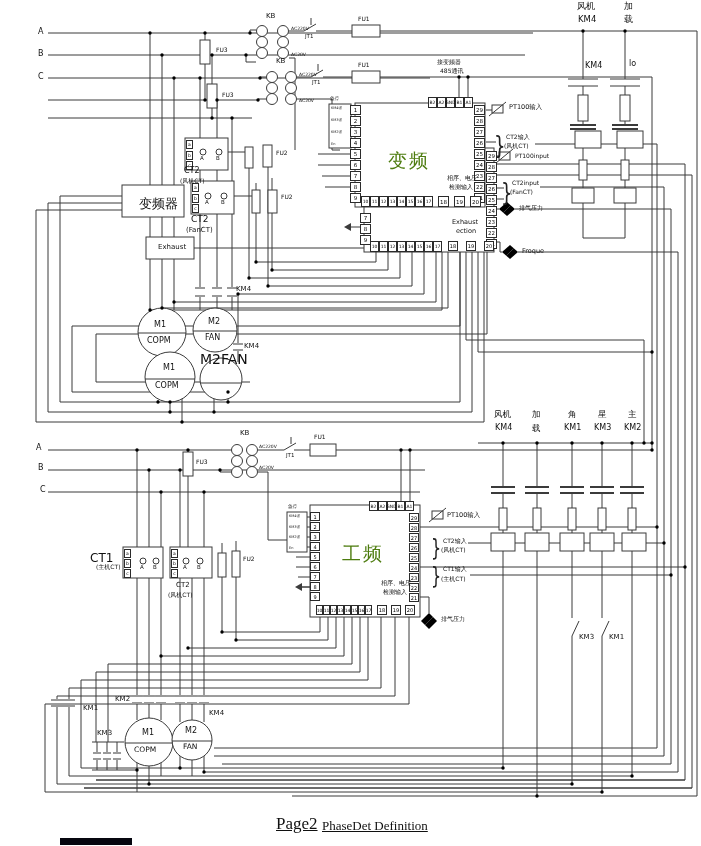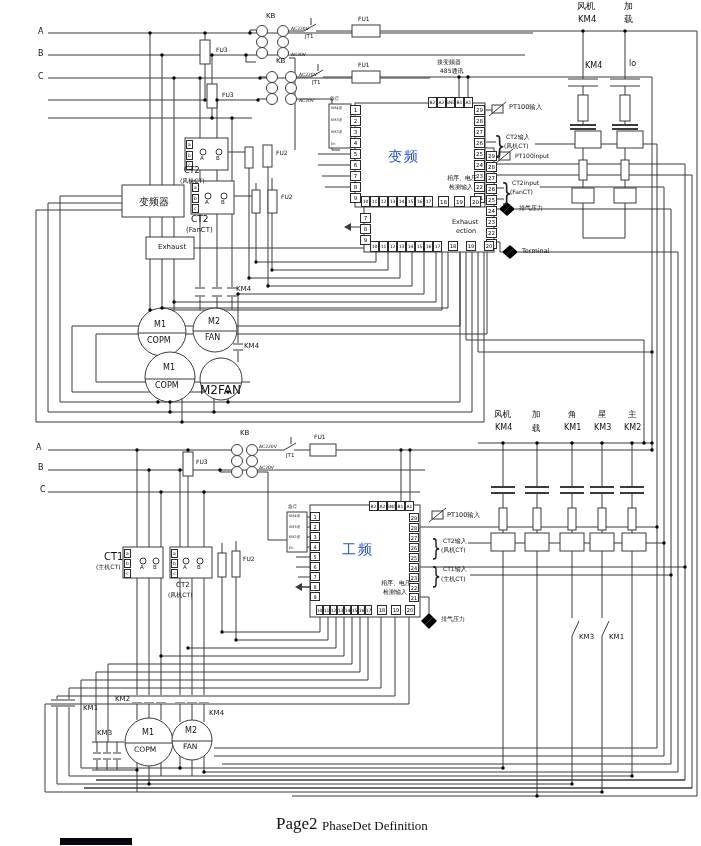--- a/index.html
+++ b/index.html
@@ -4,32 +4,32 @@
 <style>
   html,body{margin:0;padding:0;background:#e8e8e8;}
   .page{position:relative;width:701px;height:846px;background:#ffffff;overflow:hidden;
         font-family:"DejaVu Sans",sans-serif;}
   svg{position:absolute;left:0;top:0;}
   .w path,.w rect,.w circle{stroke:#3b3b3b;stroke-width:1;fill:none;}
   .c rect,.c circle{stroke:#3b3b3b;stroke-width:1;fill:#ffffff;}
   .g path{stroke:#9a9a9a;stroke-width:1.8;fill:none;}
   .d circle{fill:#000;stroke:none;}
   .lbl{position:absolute;font-size:7px;color:#101010;white-space:nowrap;line-height:1;}
-  .ser{font-family:"Liberation Serif",serif;}
+  .ser{font-family:"Liberation Serif",serif;text-decoration:underline;}
   .tb{box-sizing:border-box;border:1px solid #2b2b2b;background:#fff;display:flex;
       align-items:center;justify-content:center;font-size:5.5px;color:#000;flex:none;}
   .tcol{position:absolute;display:flex;flex-direction:column;}
   .trow{position:absolute;display:flex;}
   .t11{width:11px;height:10px;} .t11b{width:11px;height:11px;}
   .t9{width:9px;height:10px;font-size:4.5px;} .t9b{width:9px;height:11px;font-size:4.5px;}
   .t7{width:7px;height:10px;font-size:4.5px;} .t10{width:10px;height:10px;font-size:5px;}
   .t10s{width:10px;height:9.4px;font-size:5px;} .t7s{width:7px;height:9px;font-size:4.5px;}
   .g0{gap:0;} .g1{gap:1px;} .gp6{gap:0.6px;} .g6{gap:5px;} .g8{gap:8px;} .g4{gap:4px;} .g15{gap:1.5px;}
   .brace{position:absolute;font-size:18px;color:#222;transform:scaleY(1.4);transform-origin:top;}
-  .blkttl{position:absolute;font-size:14px;color:#1d4ed8;letter-spacing:2px;}
+  .blkttl{position:absolute;font-size:19px;color:#4d7c0f;letter-spacing:2px;}
   .bar{position:absolute;background:#06060f;}
 </style>
 </head>
 <body>
 
 <div class="page">
 
 <svg width="701" height="846">
 
   <g class="w">
@@ -541,44 +541,44 @@
 
 <div class="lbl" style="left:509px;top:104px;font-size:6.5px">PT100输入</div>
 <div class="brace" style="left:494px;top:130px">}</div>
 <div class="lbl" style="left:506px;top:134px;font-size:6px">CT2输入</div>
 <div class="lbl" style="left:504px;top:143px;font-size:6px">(风机CT)</div>
 <div class="lbl" style="left:515px;top:153px;font-size:6px">PT100input</div>
 <div class="brace" style="left:501px;top:177px">}</div>
 <div class="lbl" style="left:512px;top:180px;font-size:6px">CT2input</div>
 <div class="lbl" style="left:510px;top:189px;font-size:6px">(FanCT)</div>
 <div class="lbl" style="left:519px;top:205px;font-size:6px">排气压力</div>
-<div class="lbl" style="left:522px;top:248px;font-size:6.5px">Terminal</div>
-
-<div class="lbl" style="left:139px;top:197px;font-size:10px">变频器</div>
+<div class="lbl" style="left:522px;top:248px;font-size:6.5px">Froque</div>
+
+<div class="lbl" style="left:139px;top:197px;font-size:13px">变频器</div>
 <div class="lbl" style="left:158px;top:244px;font-size:7px">Exhaust</div>
 <div class="lbl" style="left:184px;top:167px;font-size:8px">CT2</div>
 <div class="lbl" style="left:180px;top:178px;font-size:6px">(风机CT)</div>
 <div class="lbl" style="left:191px;top:215px;font-size:9px">CT2</div>
 <div class="lbl" style="left:186px;top:227px;font-size:7px">(FanCT)</div>
 <div class="lbl" style="left:200px;top:156px;font-size:5.5px">A</div>
 <div class="lbl" style="left:216px;top:156px;font-size:5.5px">B</div>
 <div class="lbl" style="left:205px;top:200px;font-size:5.5px">A</div>
 <div class="lbl" style="left:221px;top:200px;font-size:5.5px">B</div>
 <div class="lbl" style="left:276px;top:150px;font-size:6px">FU2</div>
 <div class="lbl" style="left:281px;top:194px;font-size:6px">FU2</div>
 <div class="lbl" style="left:236px;top:286px;font-size:7px">KM4</div>
 <div class="lbl" style="left:244px;top:343px;font-size:7px">KM4</div>
 
 <div class="lbl" style="left:154px;top:321px;font-size:8px">M1</div>
 <div class="lbl" style="left:147px;top:337px;font-size:8px">COPM</div>
 <div class="lbl" style="left:163px;top:364px;font-size:8px">M1</div>
 <div class="lbl" style="left:155px;top:382px;font-size:8px">COPM</div>
 <div class="lbl" style="left:208px;top:318px;font-size:8px">M2</div>
 <div class="lbl" style="left:205px;top:334px;font-size:8px">FAN</div>
-<div class="lbl" style="left:200px;top:384px;font-size:12px">M2FAN</div>
+<div class="lbl" style="left:200px;top:352px;font-size:14px">M2FAN</div>
 
 <div class="lbl" style="left:36px;top:444px;font-size:8px">A</div>
 <div class="lbl" style="left:38px;top:464px;font-size:8px">B</div>
 <div class="lbl" style="left:40px;top:486px;font-size:8px">C</div>
 <div class="lbl" style="left:196px;top:459px;font-size:6px">FU3</div>
 <div class="lbl" style="left:240px;top:430px;font-size:7px">KB</div>
 <div class="lbl" style="left:259px;top:445px;font-size:4.5px">AC220V</div>
 <div class="lbl" style="left:259px;top:466px;font-size:4.5px">AC20V</div>
 <div class="lbl" style="left:286px;top:453px;font-size:5.5px">JT1</div>
 <div class="lbl" style="left:314px;top:434px;font-size:6px">FU1</div>
@@ -600,21 +600,21 @@
 <div class="lbl" style="left:288px;top:505px;font-size:4.5px">急停</div>
 <div class="lbl" style="left:447px;top:512px;font-size:6.5px">PT100输入</div>
 <div class="brace" style="left:431px;top:535px;font-size:16px">}</div>
 <div class="lbl" style="left:443px;top:538px;font-size:6px">CT2输入</div>
 <div class="lbl" style="left:441px;top:547px;font-size:6px">(风机CT)</div>
 <div class="brace" style="left:431px;top:563px;font-size:16px">}</div>
 <div class="lbl" style="left:443px;top:566px;font-size:6px">CT1输入</div>
 <div class="lbl" style="left:441px;top:576px;font-size:6px">(主机CT)</div>
 <div class="lbl" style="left:441px;top:616px;font-size:6px">排气压力</div>
 
-<div class="lbl" style="left:104px;top:552px;font-size:10px">CT1</div>
+<div class="lbl" style="left:90px;top:552px;font-size:12px">CT1</div>
 <div class="lbl" style="left:96px;top:564px;font-size:6px">(主机CT)</div>
 <div class="lbl" style="left:176px;top:582px;font-size:7px">CT2</div>
 <div class="lbl" style="left:168px;top:592px;font-size:6px">(风机CT)</div>
 <div class="lbl" style="left:140px;top:565px;font-size:5.5px">A</div>
 <div class="lbl" style="left:153px;top:565px;font-size:5.5px">B</div>
 <div class="lbl" style="left:183px;top:565px;font-size:5.5px">A</div>
 <div class="lbl" style="left:197px;top:565px;font-size:5.5px">B</div>
 <div class="lbl" style="left:243px;top:556px;font-size:6px">FU2</div>
 
 <div class="lbl" style="left:115px;top:696px;font-size:7px">KM2</div>

